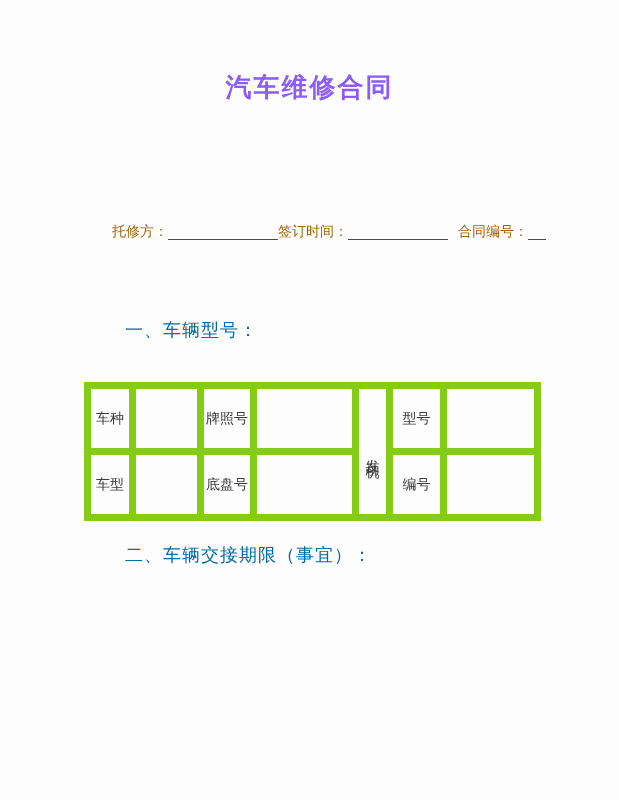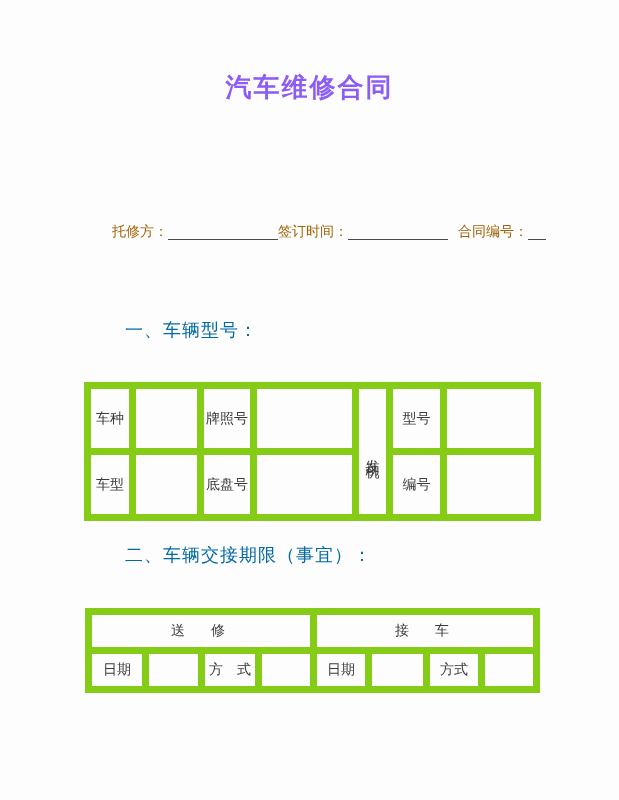--- a/index.html
+++ b/index.html
@@ -121,42 +121,14 @@
       <td>底盘号</td>
       <td></td>
       <td>编号</td>
       <td></td>
     </tr>
   </tbody>
     </table>
 
   <div class="heading h2">二、车辆交接期限（事宜）：</div>
 
-  <table class="t2">
-    <colgroup>
-      <col style="width:57px">
-        <col style="width:56px">
-        <col style="width:57px">
-        <col style="width:55px">
-        <col style="width:55px">
-        <col style="width:58px">
-        <col style="width:55px">
-        <col style="width:55px">
-    </colgroup>
-    <tbody>
-        <tr>
-      <td colspan="4" class="hdr">送　修</td>
-      <td colspan="4" class="hdr">接　车</td>
-    </tr>
-    <tr>
-      <td>日期</td>
-      <td></td>
-      <td>方　式</td>
-      <td></td>
-      <td>日期</td>
-      <td></td>
-      <td>方式</td>
-      <td></td>
-    </tr>
-  </tbody>
-    </table>
 
 </div>
 
 </body></html>

